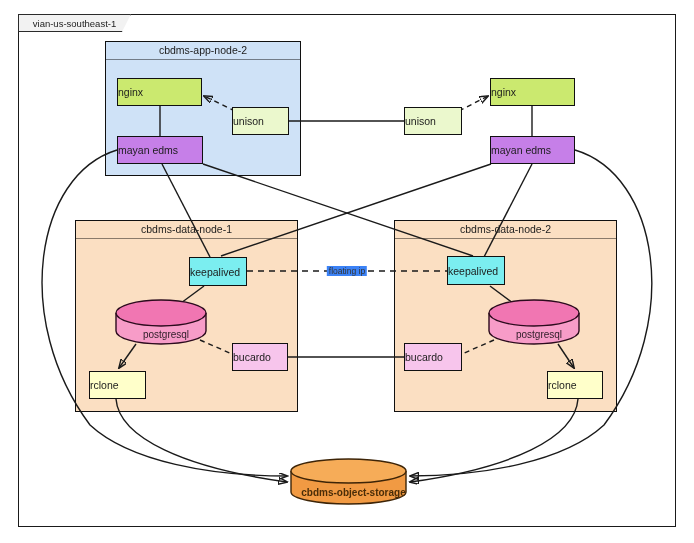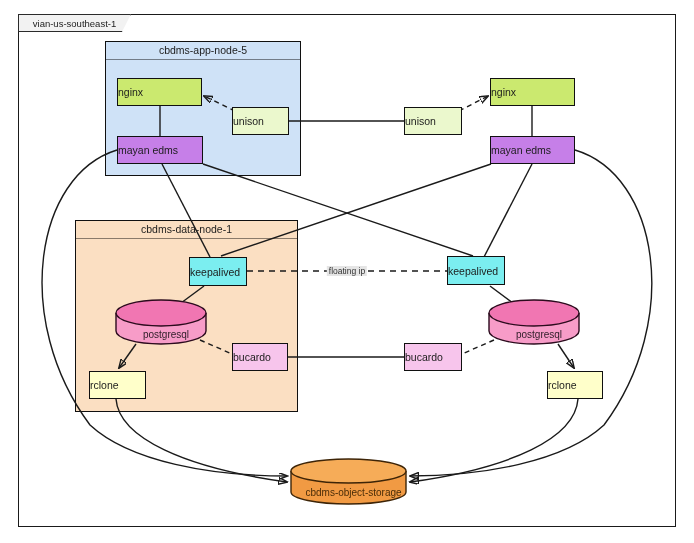--- a/index.html
+++ b/index.html
@@ -9,39 +9,42 @@
   .tab{position:absolute;left:18px;top:14px;width:113px;height:18px;background:#f2f2f2;border:1.3px solid #2b2b2b;box-sizing:border-box;clip-path:polygon(0 0,100% 0,92% 100%,0 100%);display:flex;align-items:center;justify-content:center;font-size:9.5px;color:#222;}
   .group{position:absolute;border:1.6px solid #101010;box-sizing:border-box;}
   .group-title{height:17px;line-height:17px;text-align:center;font-size:10.5px;border-bottom:1px solid rgba(0,0,0,0.45);}
   .node{position:absolute;border:1.5px solid #101010;box-sizing:border-box;display:flex;align-items:center;justify-content:flex-start;font-size:10.5px;z-index:3;}
   .cyl{position:absolute;z-index:3;}
   .cyl .lbl{position:absolute;left:10px;right:0;text-align:center;font-size:10px;color:#33202b;}
   .edges{position:absolute;left:0;top:0;width:694px;height:543px;z-index:2;pointer-events:none;}
   .edges path{fill:none;stroke:#1a1a1a;stroke-width:1.4px;}
   .edges path.dash{stroke-dasharray:5 4;}
   .edges path.dash-long{stroke-dasharray:6 5;}
-  .float-lbl{position:absolute;left:347px;top:271px;transform:translate(-50%,-50%);background:#e5e5e5;padding:0 2px;font-size:8.5px;color:#333;z-index:4;}
+  .float-lbl{position:absolute;left:347px;top:271px;transform:translate(-50%,-50%);background:#3b82f6;padding:0 2px;font-size:8.5px;color:#333;z-index:4;}
   .app-bg{background:#cfe2f7;}
   .data-bg{background:#fbdfc2;}
 </style>
 </head>
 <body>
 
 <div class="canvas">
 
   <div class="outer"></div>
   <div class="tab">
     <span>vian-us-southeast-1</span>
   </div>
 
   <div class="group app-bg" style="left:105px;top:41px;width:196px;height:135px;">
-    <div class="group-title">cbdms-app-node-5</div>
+    <div class="group-title">cbdms-app-node-2</div>
   </div>
   <div class="group data-bg" style="left:75px;top:220px;width:223px;height:192px;">
     <div class="group-title">cbdms-data-node-1</div>
+  </div>
+  <div class="group data-bg" style="left:394px;top:220px;width:223px;height:192px;">
+    <div class="group-title">cbdms-data-node-2</div>
   </div>
 
   <svg class="edges" viewBox="0 0 694 543">
     <defs>
       <marker id="arr" markerUnits="userSpaceOnUse" markerWidth="10" markerHeight="8" refX="8.5" refY="3.5" orient="auto">
         <path d="M0,0 L9,3.5 L0,7 Z" fill="#1a1a1a" stroke="none"></path>
       </marker>
     </defs>
     <path d="M160,106 L160,136"></path>
     <path d="M532,106 L532,136"></path>
@@ -113,21 +116,21 @@
     </svg>
     <span class="lbl" style="bottom:5px;">postgresql</span>
   </div>
   <div class="node" style="left:404px;top:343px;width:58px;height:28px;background:#f7c5ec;">
     <span>bucardo</span>
   </div>
   <div class="node" style="left:547px;top:371px;width:56px;height:28px;background:#ffffca;">
     <span>rclone</span>
   </div>
 
-  <div class="cyl" style="left:290px;top:458px;width:117px;height:47px;">
+  <div class="cyl" style="left:290px;top:458px;width:117px;height:47px;font-weight:bold;">
     <svg width="117" height="47" viewBox="0 0 117 47">
       <path d="M1,13 L1,34 A57.5,12 0 0 0 116,34 L116,13" fill="#f19a43" stroke="#3d2407" stroke-width="1.4"></path>
       <ellipse cx="58.5" cy="13" rx="57.5" ry="12" fill="#f6ac58" stroke="#3d2407" stroke-width="1.4"></ellipse>
     </svg>
     <span class="lbl" style="bottom:7px;color:#4a2d08;">cbdms-object-storage</span>
   </div>
 
   <div class="float-lbl">floating ip</div>
 
 </div>

